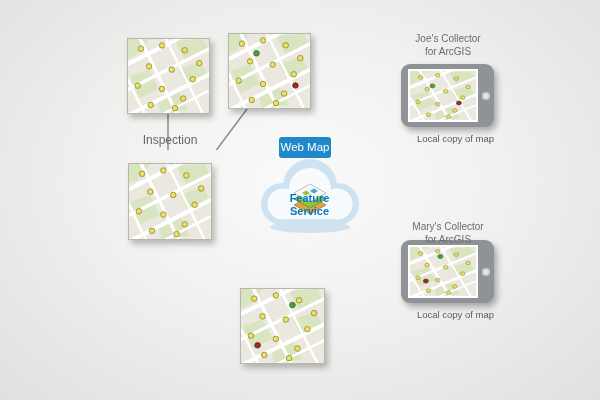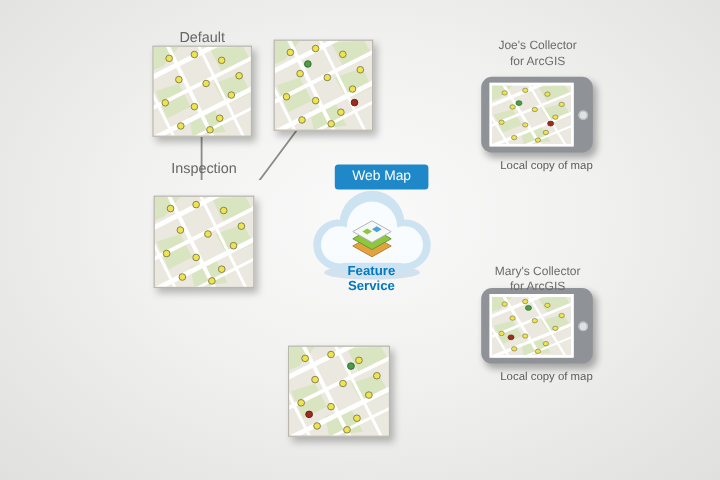--- a/index.html
+++ b/index.html
@@ -14,21 +14,21 @@
   }
   .map-card {
     position: absolute; z-index: 2; background: #eae8df;
     border: 1px solid #b9b6ae; box-shadow: 3px 4px 6px rgba(0,0,0,.25);
   }
   .map-card svg { display: block; width: 100%; height: 100%; }
   #connector-layer { position: absolute; inset: 0; z-index: 1; }
   .solid-line { stroke: var(--connector-gray, #8a8a8a); stroke-width: 1.5; }
   .dotted-line { stroke: var(--dotted-blue, #2f8dc8); stroke-width: 2; stroke-dasharray: 2.5 4.5; fill: none; }
   .badge {
-    position: absolute; z-index: 3; width: 78px; height: 21px; line-height: 21px;
+    position: absolute; z-index: 3; width: 52px; height: 21px; line-height: 21px;
     background: var(--badge-blue, #1e88c9); color: #fff; font-size: 11.5px;
     text-align: center; border-radius: 3px;
   }
   .cloud-wrap { position: absolute; z-index: 2; }
   .cloud-wrap svg { display: block; }
   .service-label {
     position: absolute; z-index: 3; text-align: center; font-size: 11px; font-weight: bold;
     color: var(--accent-blue, #0079c1); line-height: 1.2;
   }
   .service-label span { display: inline-block; max-width: 54px; }
@@ -95,21 +95,20 @@
 
 <div class="stage">
 
   <svg id="connector-layer">
     <line class="solid-line" x1="168" y1="114" x2="168" y2="163"></line>
     <line class="solid-line" x1="247" y1="109" x2="206" y2="164"></line>
     <line class="solid-line" x1="240" y1="298" x2="209" y2="240"></line>
     <line class="dotted-line" x1="214" y1="201" x2="268" y2="201"></line>
   </svg>
 
-  <div class="label" style="left:127px; top:24px; width:83px;">Default</div>
   <div class="label" style="left:128px; top:133px; width:84px;">Inspection</div>
 
   <div class="map-card" style="left:127px; top:38px; width:83px; height:76px;">
     <svg viewBox="0 0 100 92" preserveAspectRatio="none">
       <use href="#street-map"></use>
     </svg>
   </div>
 
   <div class="map-card" style="left:228px; top:33px; width:83px; height:76px;">
     <svg viewBox="0 0 100 92" preserveAspectRatio="none">
@@ -159,21 +158,21 @@
         </g>
         <g transform="translate(42,38)">
           <polygon points="0,9 16,0 32,9 16,18" fill="#f7f9f5" stroke="#aab4bc"></polygon>
           <polygon points="8,9 12,6.5 16,9 12,11.5" fill="#8dc63f" stroke="none"></polygon>
           <polygon points="16,7 20,4.5 24,7 20,9.5" fill="#4aa3d8" stroke="none"></polygon>
         </g>
       </g>
     </svg>
   </div>
 
-  <div class="service-label" style="left:252px; top:220px; width:115px;text-align:center;">
+  <div class="service-label" style="left:252px; top:192px; width:115px;text-align:center;">
     <span>Feature Service</span>
   </div>
 
   <div class="device-title" style="left:392px; top:32px; width:112px;">Joe's Collector
 for ArcGIS</div>
   <div class="tablet" style="left:401px; top:64px;">
     <div class="screen">
       <svg viewBox="0 0 100 92" preserveAspectRatio="none">
         <use href="#street-map"></use>
         <circle cx="34" cy="28" r="3.8" style="fill:var(--map-marker-green,#4b9e43)" stroke="#2e6b29" stroke-width="1"></circle>

